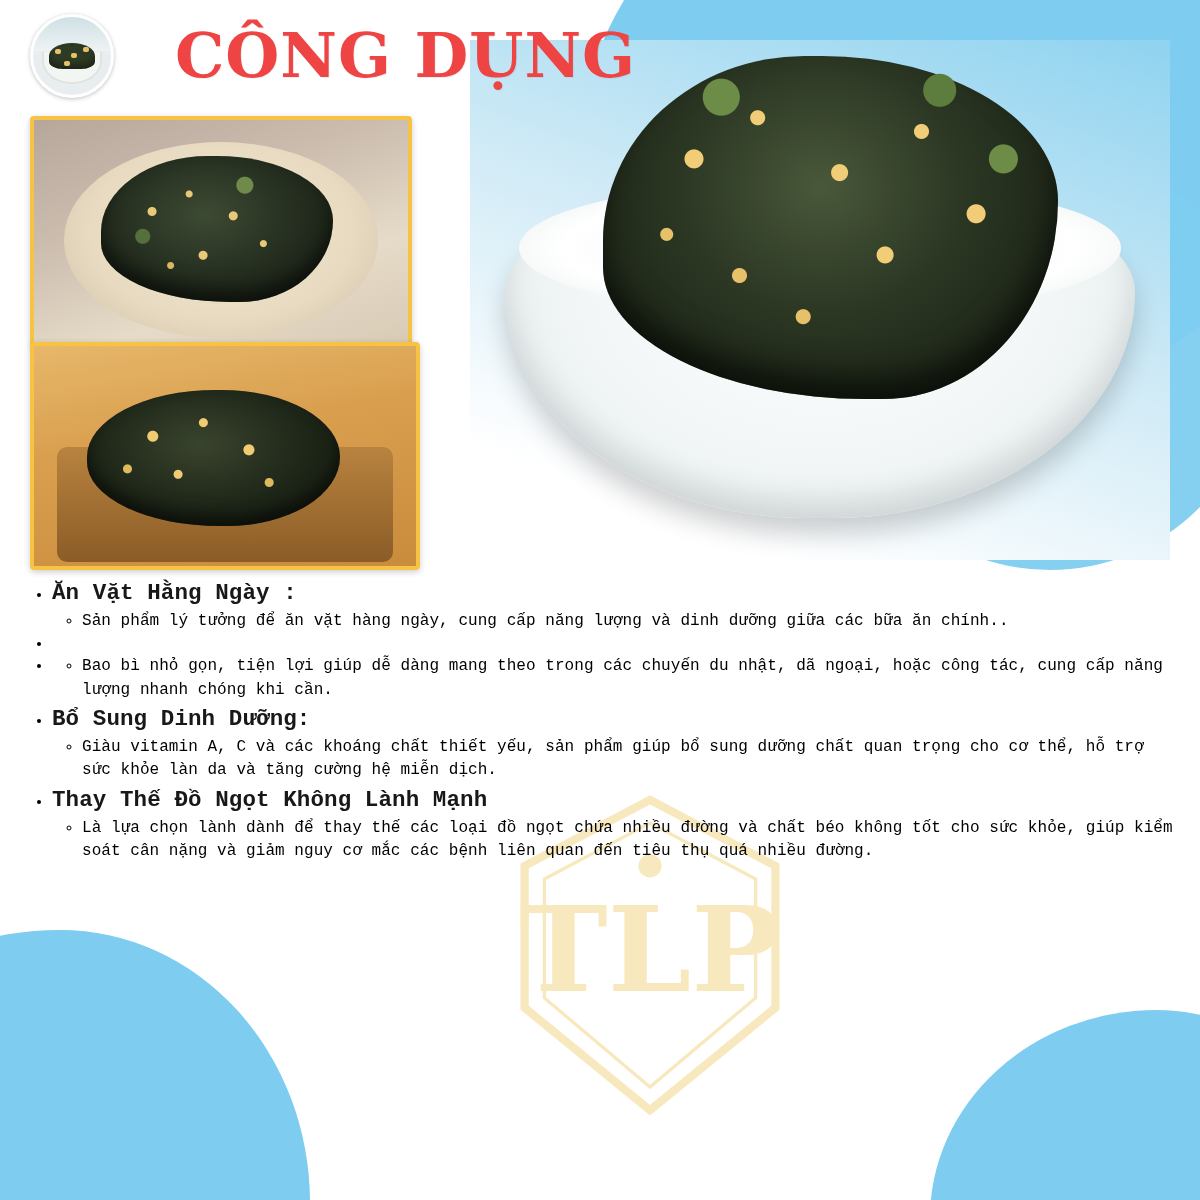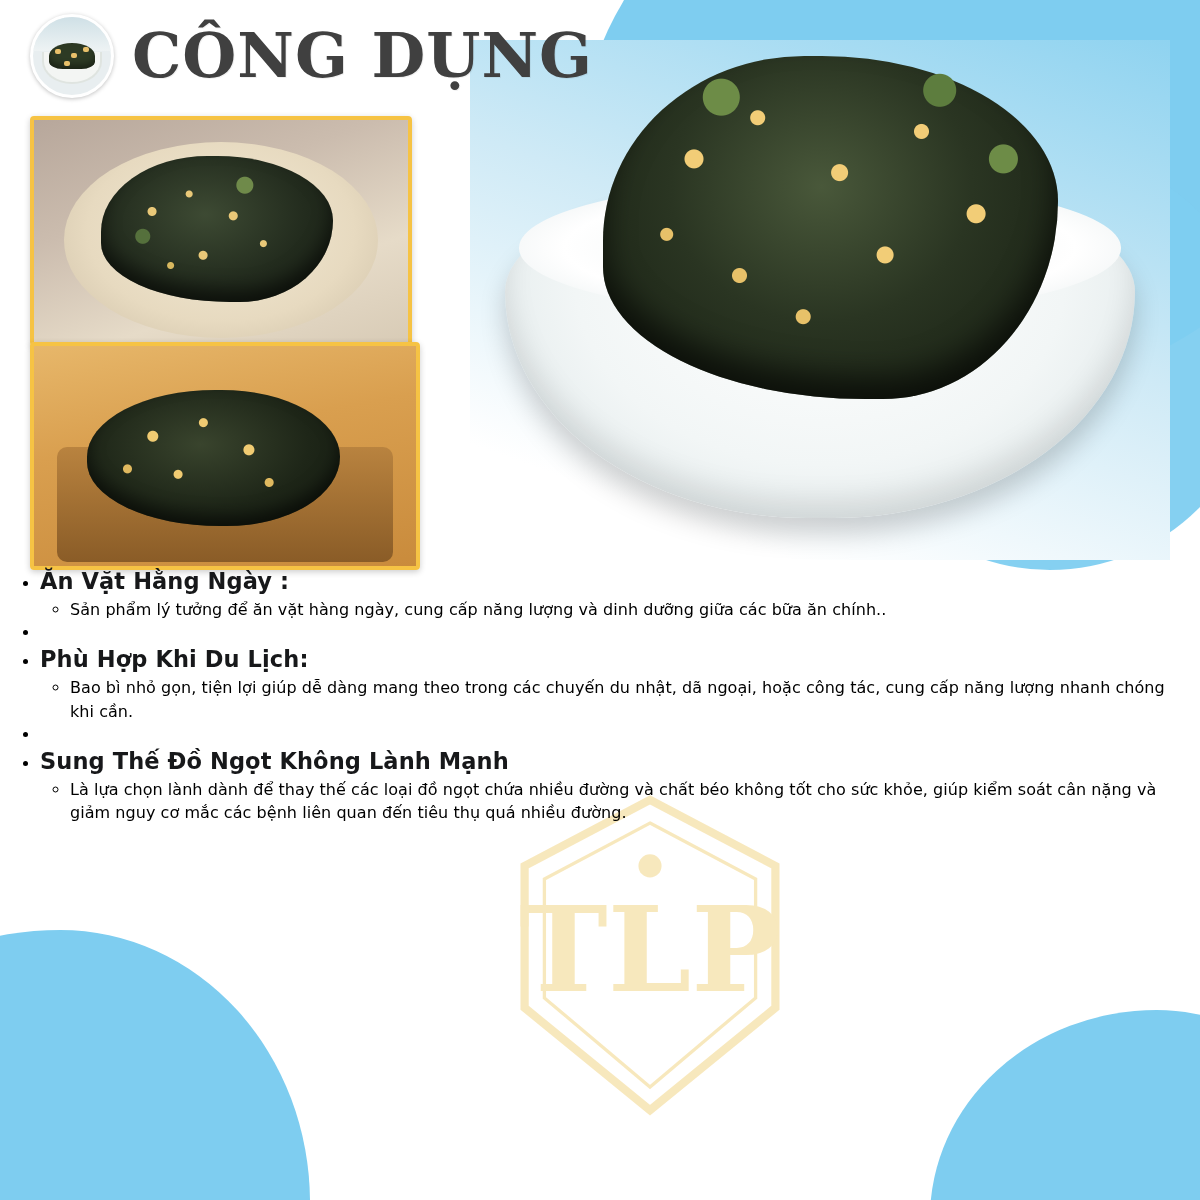--- a/index.html
+++ b/index.html
@@ -111,24 +111,25 @@
     content: "";
     position: absolute; left: 6px; top: 6px; width: 6px; height: 5px;
     background: #e8c06a; border-radius: 2px;
     box-shadow: 16px 4px 0 #e8c06a, 28px -2px 0 #e8c06a, 9px 12px 0 #e8c06a;
   }
   .title {
     font-family: "DejaVu Serif", "Liberation Serif", serif;
     font-weight: 700;
     font-size: 62px;
     letter-spacing: 1px;
-    color: #404040;
+    color: #ef4444;
     line-height: 1;
     white-space: nowrap;
     text-shadow: 1px 1px 0 rgba(0,0,0,.06);
+    margin-left: 43px;
   }
 
   
   .thumb {
     position: absolute;
     z-index: 2;
     border: 4px solid #f6c344;
     border-radius: 4px;
     overflow: hidden;
     box-shadow: 0 2px 6px rgba(0,0,0,.2);
@@ -227,23 +228,24 @@
 
   
   .content {
     position: absolute;
     left: 14px;
     top: 566px;
     width: 1172px;
     z-index: 3;
   }
   ul.lvl1 {
-    margin: 0;
+    margin: 12px;
     padding-left: 26px;
     list-style: disc;
+    font-family: Liberation Mono, monospace;
   }
   ul.lvl1 > li {
     margin: 0 0 2px 0;
   }
   .head {
     font-weight: 700;
     font-size: 22.5px;
     color: #17181a;
     line-height: 1.42;
     letter-spacing: .1px;
@@ -320,30 +322,33 @@
       <div class="head">Ăn Vặt Hằng Ngày :</div>
       <ul class="lvl2">
         <li class="body">Sản phẩm lý tưởng để ăn vặt hàng ngày, cung cấp năng lượng và dinh dưỡng giữa các bữa ăn chính..</li>
       </ul>
     </li>
 
     <li>
     </li>
 
     <li>
-      <div class="head">Phù Hợp Khi Du Lịch:</div>
       <ul class="lvl2">
         <li class="body">Bao bì nhỏ gọn, tiện lợi giúp dễ dàng mang theo trong các chuyến du nhật, dã ngoại, hoặc công tác, cung cấp năng lượng nhanh chóng khi cần.</li>
       </ul>
     </li>
 
     <li>
-    </li>
-
-    <li>
-      <div class="head">Sung Thế Đồ Ngọt Không Lành Mạnh</div>
+      <div class="head">Bổ Sung Dinh Dưỡng:</div>
+      <ul class="lvl2">
+        <li class="body">Giàu vitamin A, C và các khoáng chất thiết yếu, sản phẩm giúp bổ sung dưỡng chất quan trọng cho cơ thể, hỗ trợ sức khỏe làn da và tăng cường hệ miễn dịch.</li>
+      </ul>
+    </li>
+
+    <li>
+      <div class="head">Thay Thế Đồ Ngọt Không Lành Mạnh</div>
       <ul class="lvl2">
         <li class="body">Là lựa chọn lành dành để thay thế các loại đồ ngọt chứa nhiều đường và chất béo không tốt cho sức khỏe, giúp kiểm soát cân nặng và giảm nguy cơ mắc các bệnh liên quan đến tiêu thụ quá nhiều đường.</li>
       </ul>
     </li>
 
   </ul>
 </div>
 
 </body></html>

